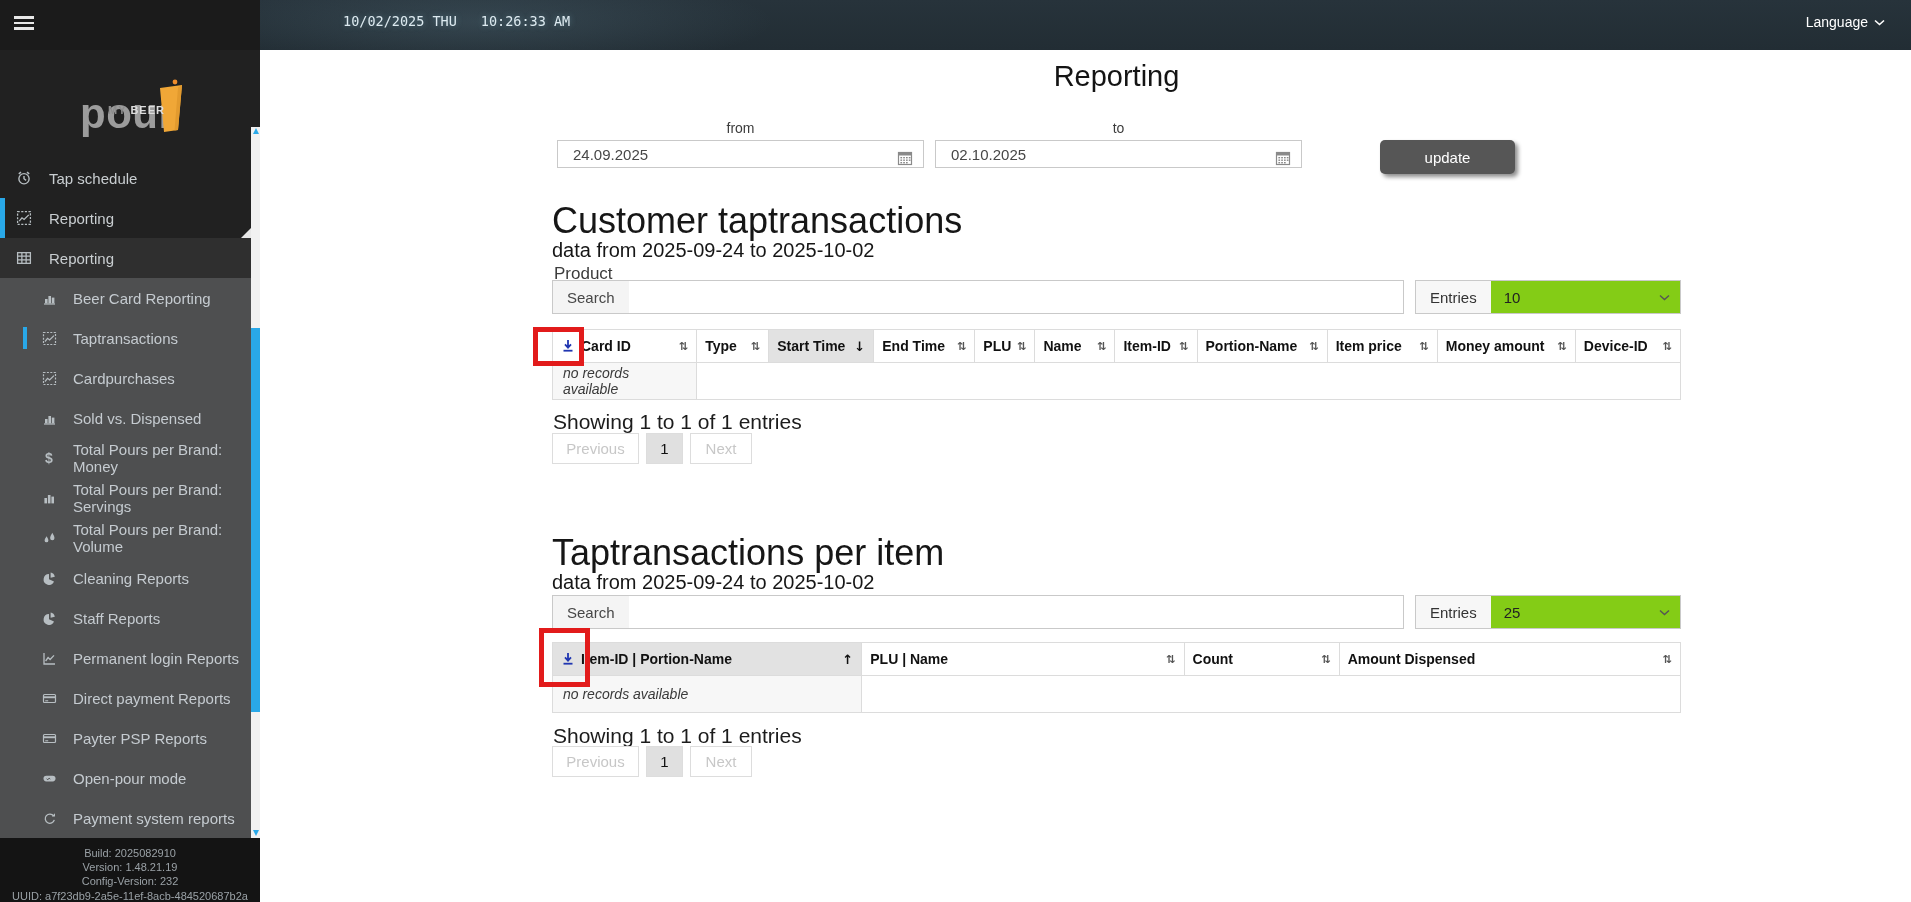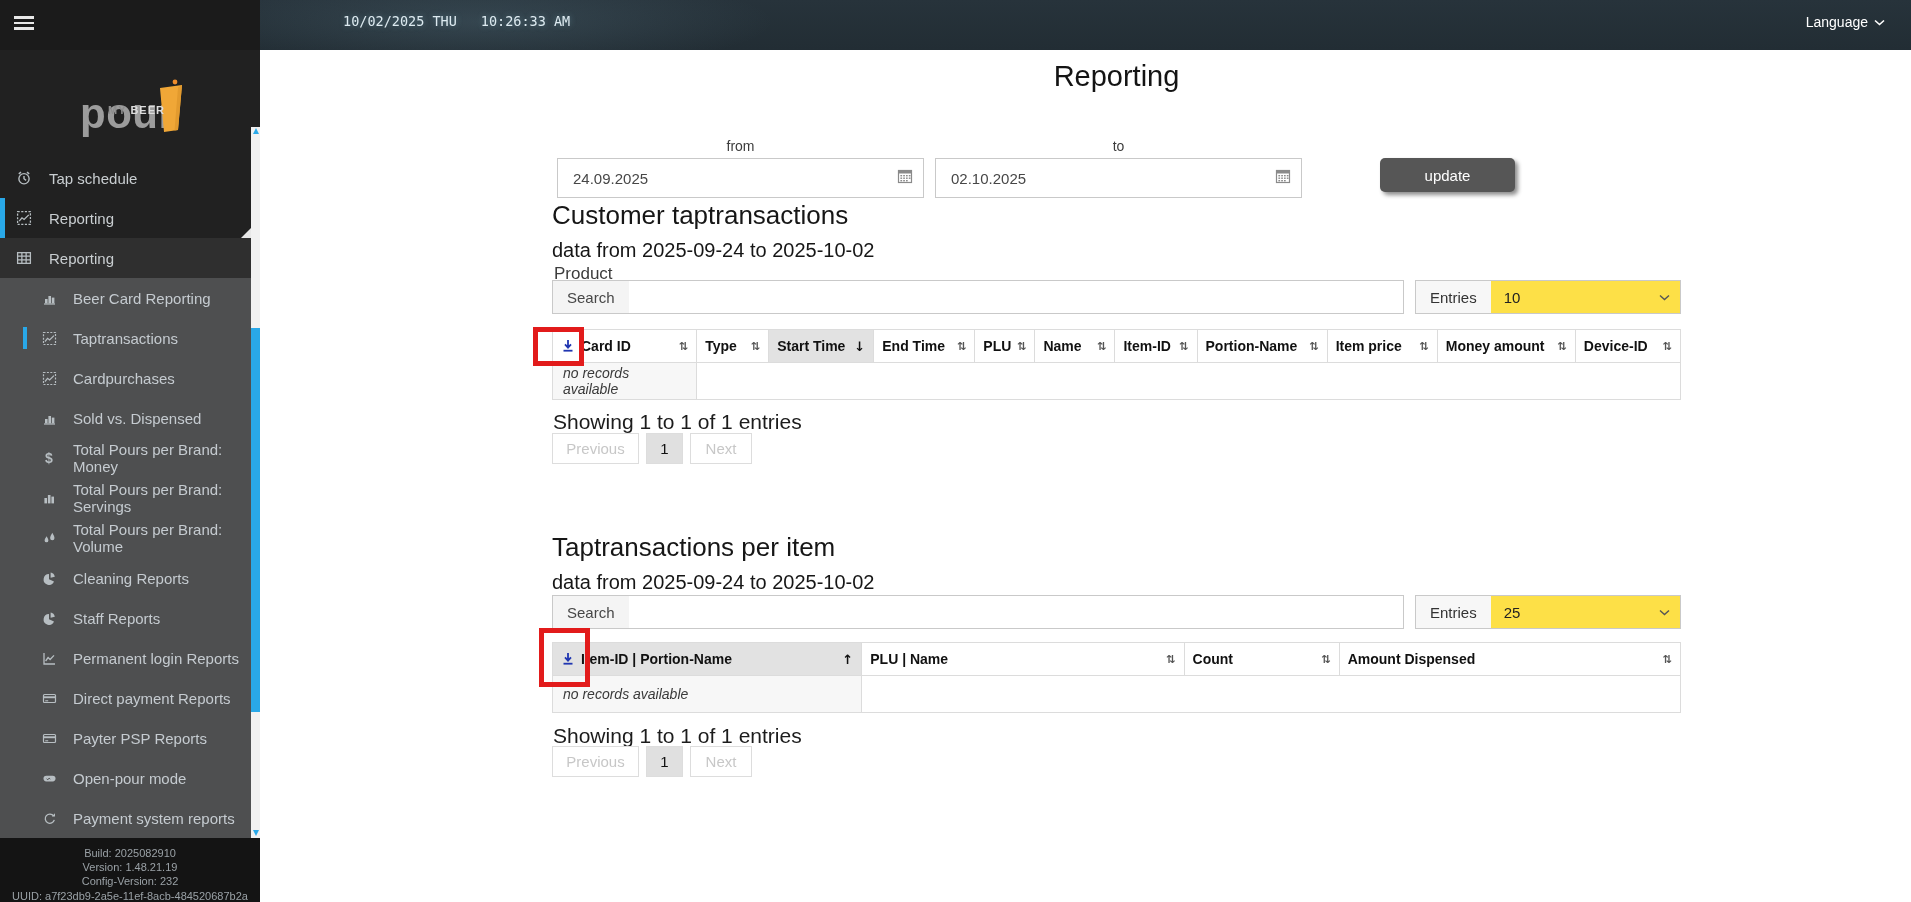--- a/index.html
+++ b/index.html
@@ -48,40 +48,40 @@
   .clock .time { margin-left:24px; }
   .language { position:absolute; right:26px; top:14px; color:#fff; font-size:14px; cursor:pointer; display:flex; align-items:center; }
   .language svg { margin-left:6px; }
 
   
   .main { position:absolute; left:260px; top:50px; width:1651px; height:852px; background:#fff; }
   .container { position:absolute; left:292px; top:0; width:1129px; height:852px; }
 
   .page-title { position:absolute; top:10px; width:100%; text-align:center; font-size:29px; font-weight:400; color:#141414; }
 
-  .filters { position:absolute; top:88px; left:0; width:100%; height:56px; }
+  .filters { position:absolute; top:70px; left:0; width:100%; height:56px; }
   .fgroup { position:absolute; top:0; width:367px; }
   .fgroup.from { left:5px; } .fgroup.to { left:383px; }
   .flabel { text-align:center; font-size:14px; color:#3c3c3c; height:16px; }
-  .finput { position:relative; margin-top:4px; height:40px; border:1px solid #c9c9c9; background:#fff; }
+  .finput { position:relative; margin-top:4px; height:28px; border:1px solid #c9c9c9; background:#fff; }
   .finput input { width:100%; height:100%; border:none; outline:none; padding:0 34px 0 15px; font-size:15px; color:#474747; font-family:inherit; background:transparent; }
   .cal { position:absolute; right:10px; top:9px; }
   .update-btn { position:absolute; left:828px; top:20px; width:135px; height:34px; background:#565656; color:#fff;
                 border:none; border-radius:5px; font-size:15px; font-family:inherit; cursor:pointer;
                 box-shadow:3px 3px 4px rgba(0,0,0,0.45); }
 
-  .sec-title { position:absolute; left:0; font-size:26px; font-weight:500; color:#161616; }
+  .sec-title { position:absolute; left:0; font-size:36px; font-weight:500; color:#161616; }
   .sec-sub { position:absolute; left:0; font-size:20px; font-weight:400; color:#161616; }
   .small-label { position:absolute; left:2px; font-size:17px; color:#3c3c3c; }
 
   .toolbar { position:absolute; left:0; width:952px; height:34px; }
   .search-group { position:absolute; left:0; top:0; width:852px; height:34px; border:1px solid #c9c9c9; display:flex; background:#fff; }
   .search-label { background:#f4f4f4; color:#474747; font-size:15px; padding:0 14px; display:flex; align-items:center; }
   .search-group input { flex:1; border:none; outline:none; font-size:15px; padding:0 10px; font-family:inherit; }
-  .entries-group { position:absolute; left:863px; top:0; width:266px; height:34px; border:1px solid #c9c9c9; display:flex; align-items:center; background:#fde047; cursor:pointer; }
+  .entries-group { position:absolute; left:863px; top:0; width:266px; height:34px; border:1px solid #c9c9c9; display:flex; align-items:center; background:#84cc16; cursor:pointer; }
   .entries-label { background:#f7f7f7; height:100%; display:flex; align-items:center; padding:0 14px; font-size:15px; color:#333; }
   .entries-value { margin-left:13px; font-size:15px; color:#222; flex:1; }
   .entries-group svg { margin-right:10px; }
 
   table.tbl { position:absolute; left:0; border-collapse:collapse; table-layout:fixed; width:1129px; background:#fff; }
   .tbl th { border:1px solid #dcdcdc; height:33px; padding:0 8px; font-size:14px; font-weight:bold; color:#111; text-align:left; }
   .tbl th.sorted { background:#e2e2e2; }
   .thc { display:flex; align-items:center; justify-content:space-between; }
   .thl { display:flex; align-items:center; white-space:nowrap; overflow:hidden; }
   .thl .dl { margin-right:6px; flex:0 0 auto; cursor:pointer; }

